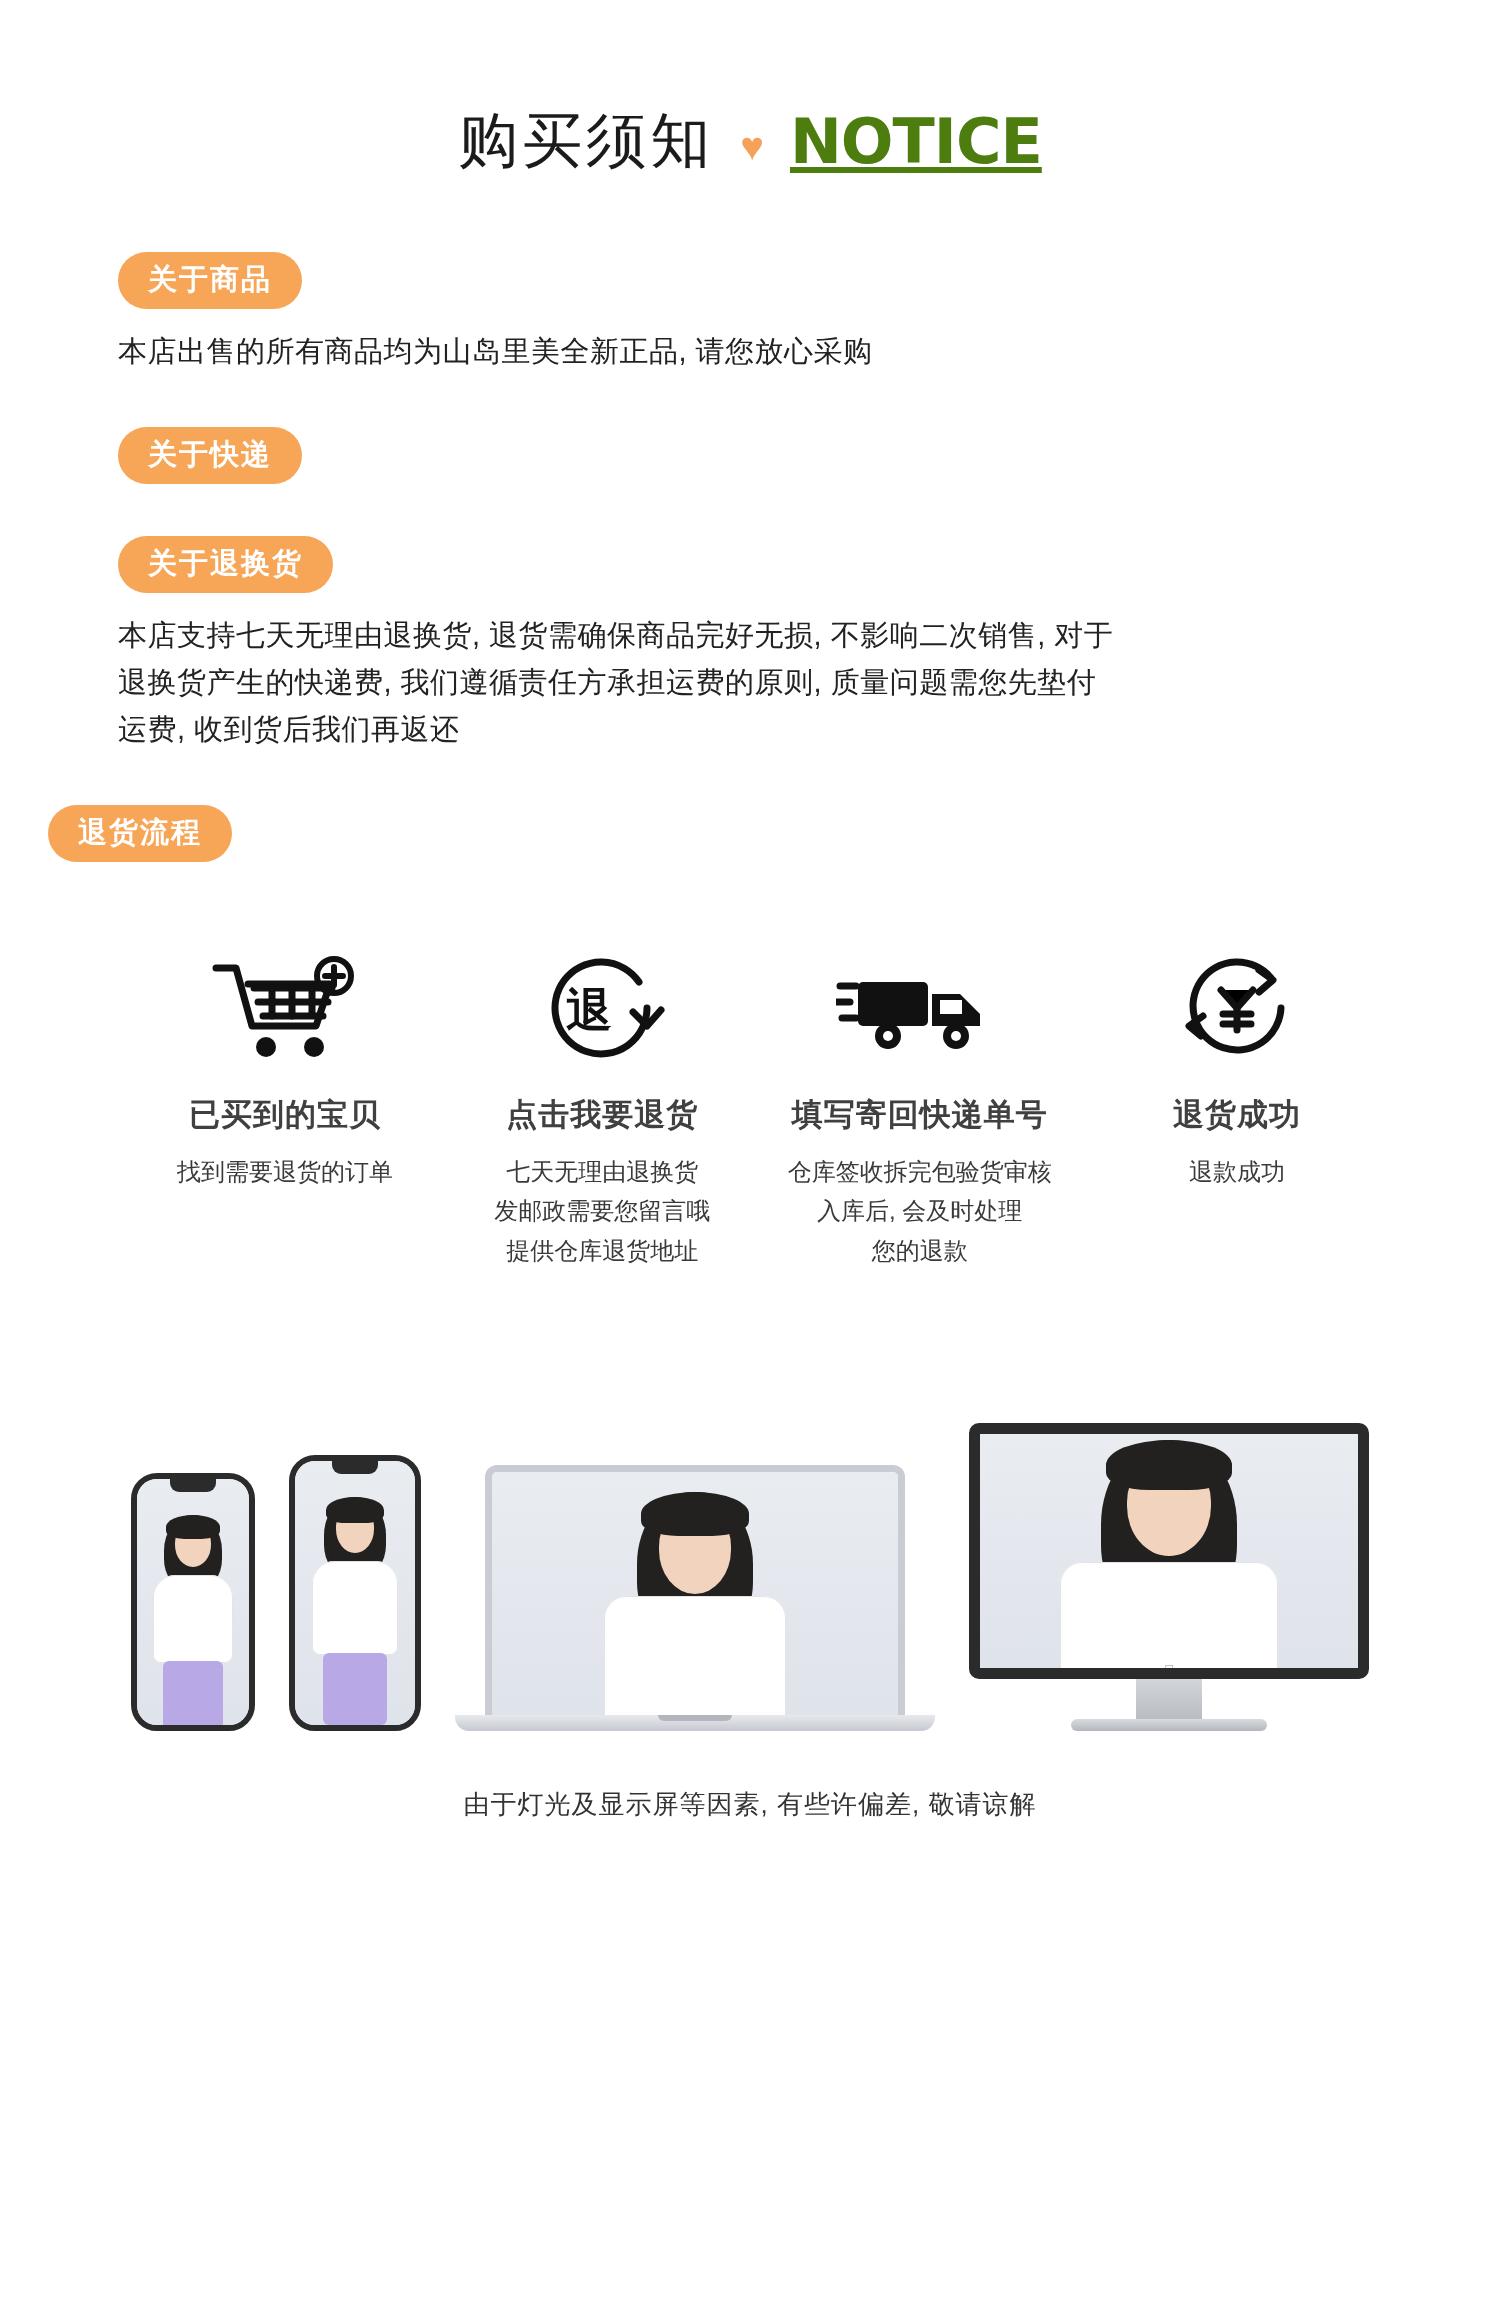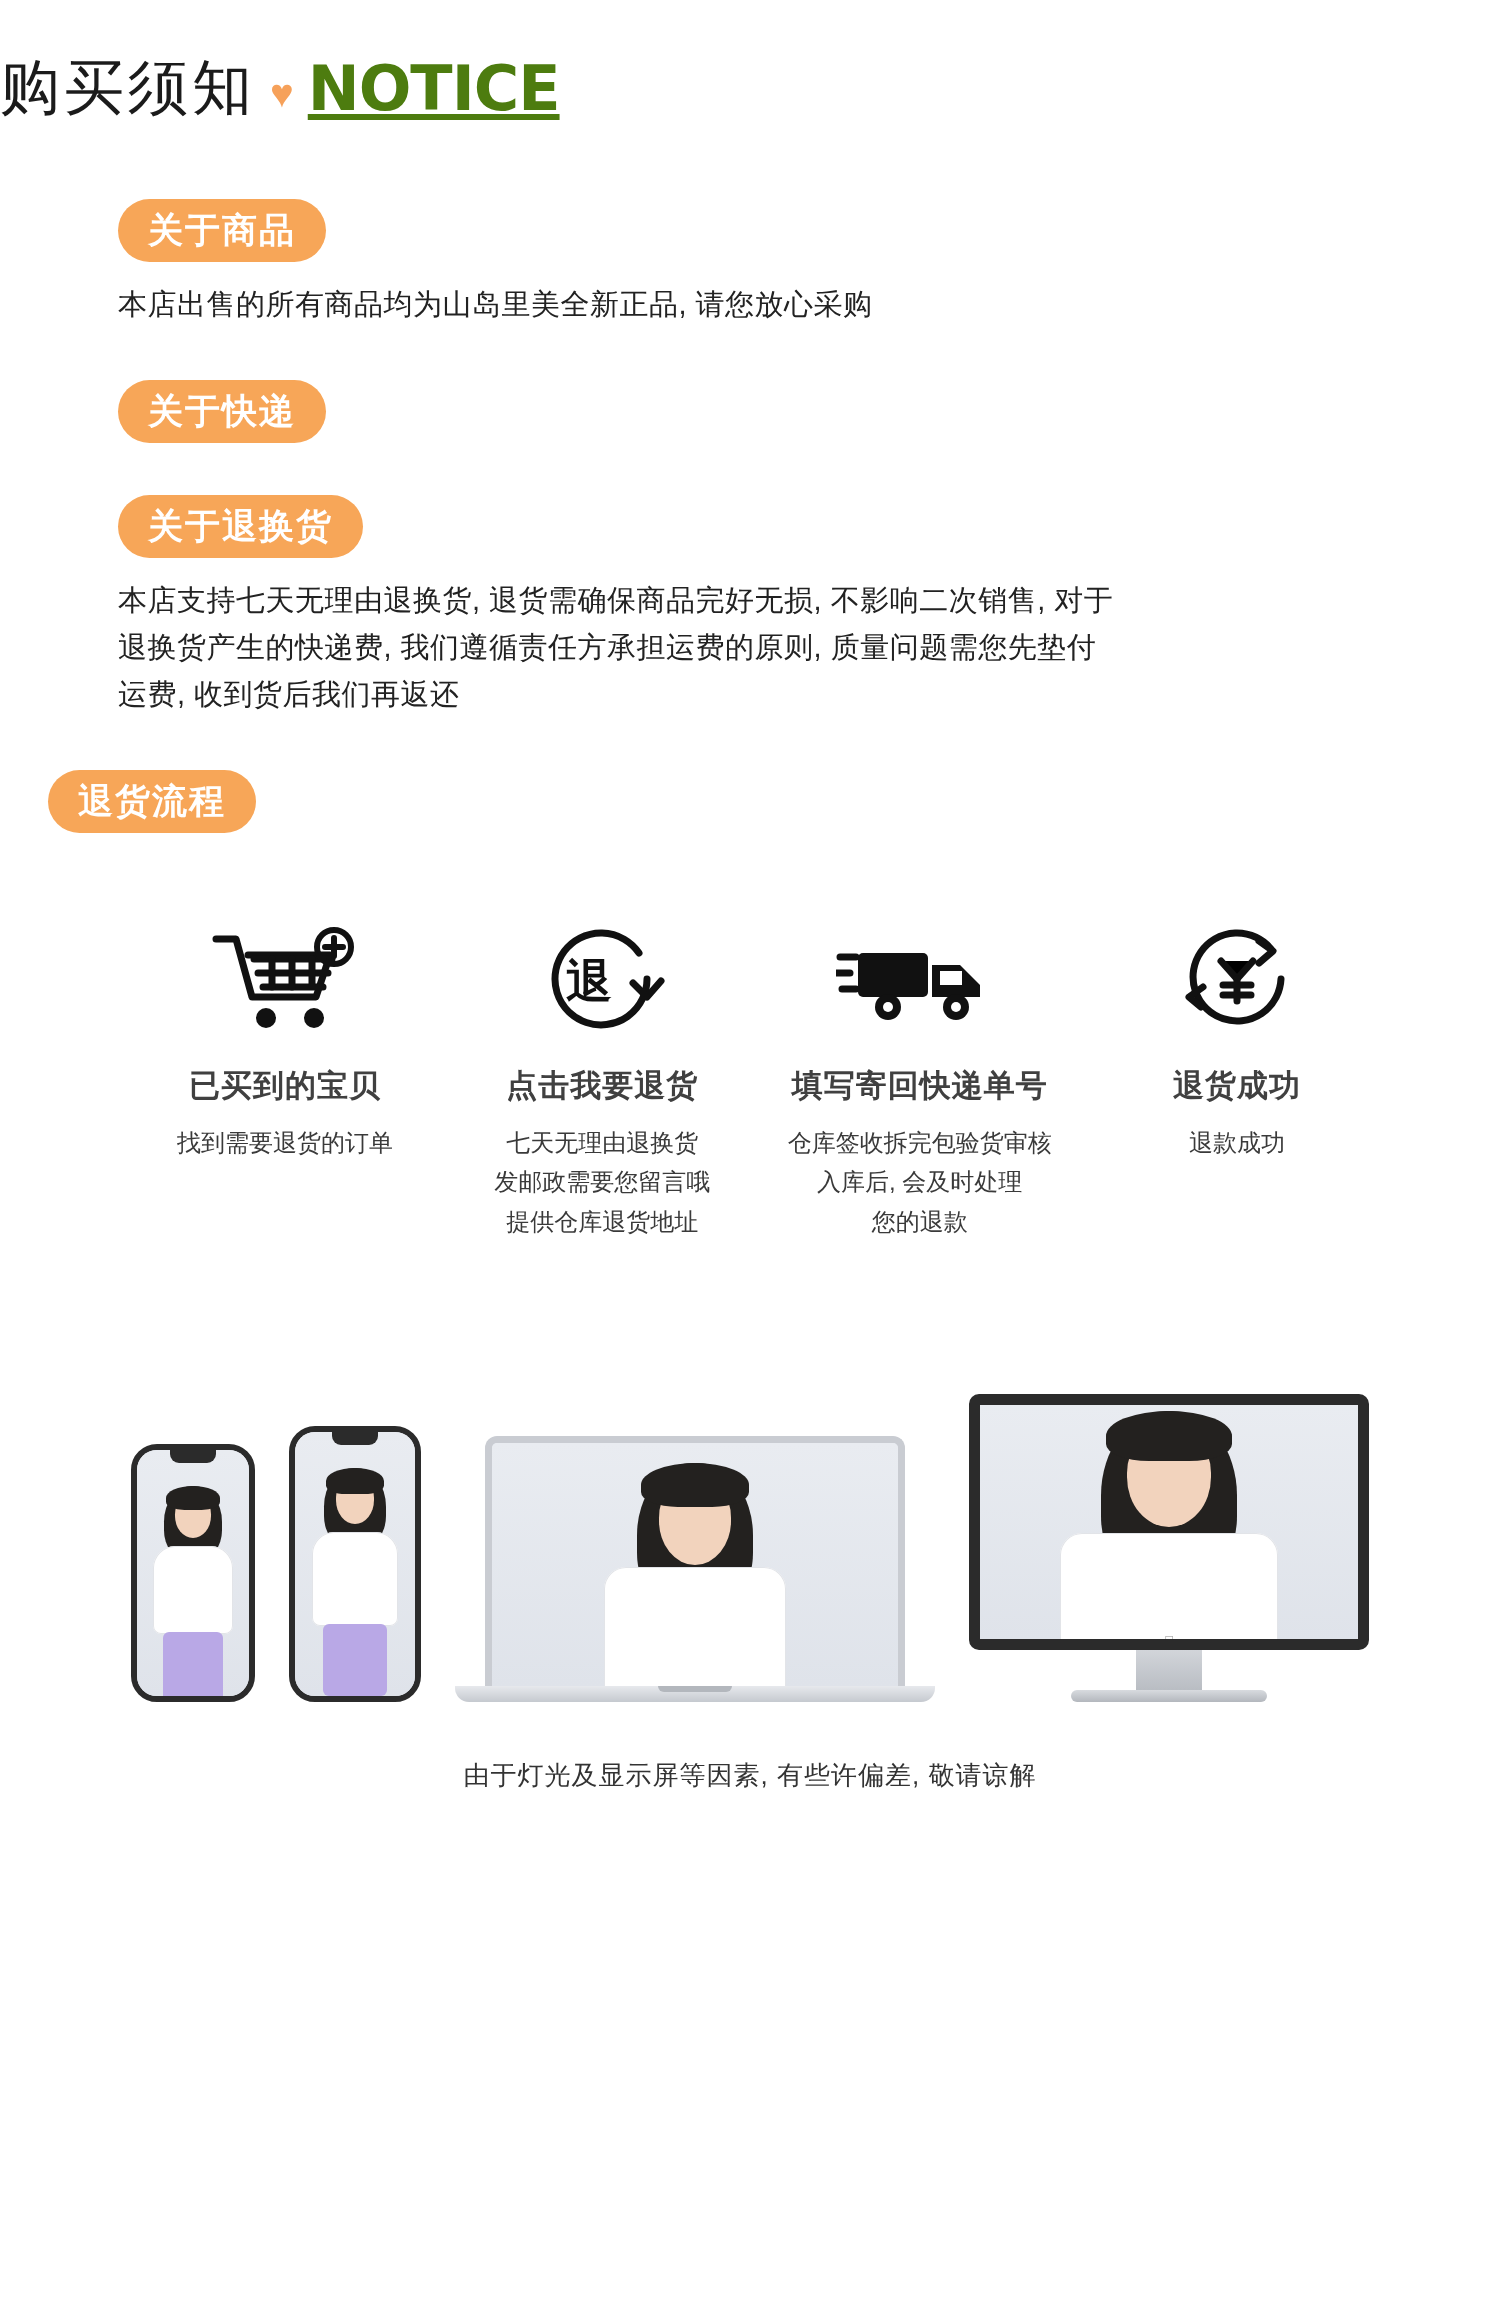--- a/index.html
+++ b/index.html
@@ -15,23 +15,23 @@
     position: relative;
     width: 1500px;
     height: 2322px;
     background: #ffffff;
   }
 
   
   .header {
     display: flex;
     align-items: center;
-    justify-content: flex-start;
-    gap: 14px;
-    padding-top: 48px;
+    justify-content: center;
+    gap: 26px;
+    padding-top: 101px;
     padding-bottom: 10px;
   }
   .header-cn {
     font-size: 60px;
     font-weight: 400;
     letter-spacing: 4px;
     color: #1b1b1b;
   }
   .header-heart {
     color: #f6a15a;
@@ -54,21 +54,21 @@
     padding: 60px 0 0 0;
   }
   .section {
     padding: 0 118px;
     margin-bottom: 52px;
   }
   .pill {
     display: inline-block;
     background: #f7a658;
     color: #ffffff;
-    font-size: 35px;
+    font-size: 29px;
     font-weight: 700;
     letter-spacing: 2px;
     padding: 13px 30px 15px 30px;
     border-radius: 36px;
     line-height: 1;
   }
   .section-body {
     margin-top: 19px;
     font-size: 29px;
     line-height: 1.62;

